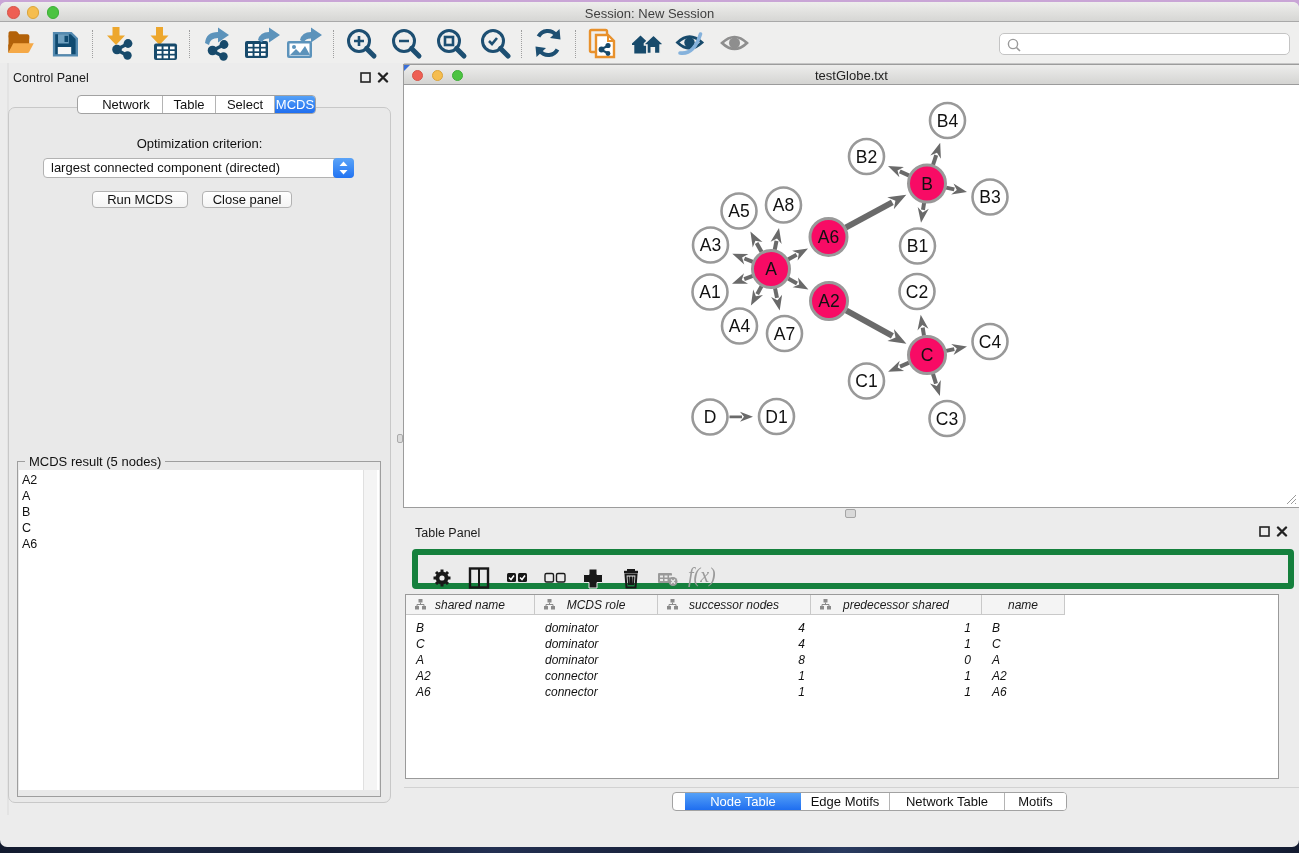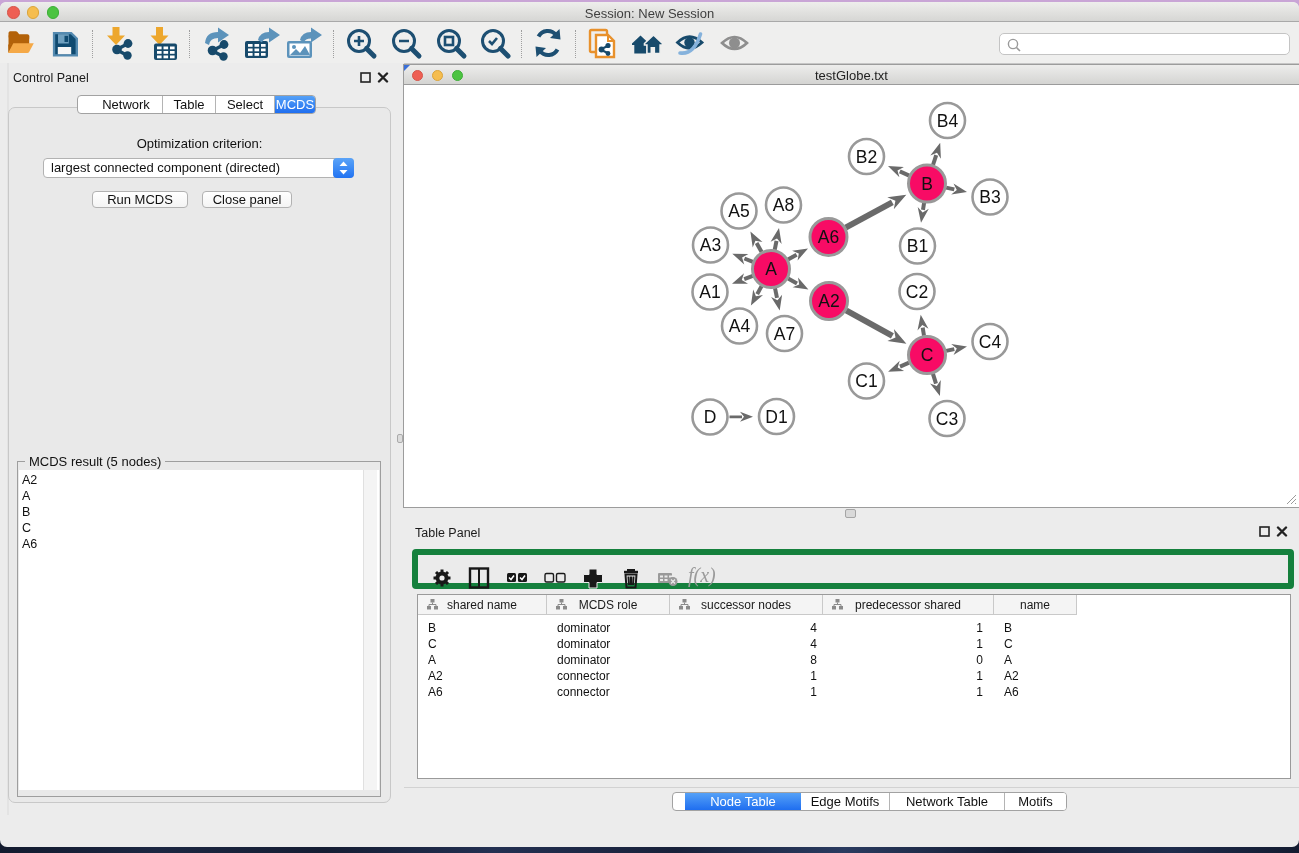--- a/index.html
+++ b/index.html
@@ -40,21 +40,21 @@
 #grip-l { left:397px; top:432px; width:6px; height:9px; background:#dcdcdc; border:1px solid #aaa; border-radius:2px; }
 #netwin { left:403px; top:62px; width:896px; height:444px; background:#fff; border:1px solid #9c9c9c; border-right:none; }
 #net-titlebar { left:0; top:0; width:895px; height:20px; background:linear-gradient(#ededec,#d4d4d2); border-bottom:1px solid #9b9b9b; }
 #net-titlebar .tl { position:absolute; width:11px; height:11px; border-radius:50%; top:4.5px; }
 #net-title { width:100%; text-align:center; top:3px; font-size:13px; color:#222; }
 #knob { left:845px; top:507px; width:11px; height:9px; background:#d9d9d9; border:1px solid #a5a5a5; border-radius:2px; }
 
 #tpanel { left:404px; top:518px; width:895px; height:295px; background:#ececec; }
 #tp-title { left:11px; top:6px; font-size:12.5px; color:#1b1b1b; }
 #tp-toolbar { left:8px; top:29px; width:882px; height:40px; background:#ebebeb; border:6px solid #15803d; border-radius:4px;padding-left:40px; }
-#tbl { left:13px; top:74px; width:874px; height:185px; background:#fff; border:1px solid #9a9a9a; }
+#tbl { left:1px; top:74px; width:874px; height:185px; background:#fff; border:1px solid #9a9a9a;font-style:italic; }
 #tbl-head { left:0; top:0; width:659px; height:20px; background:#f4f4f4; border-bottom:1px solid #c9c9c9; }
 .hcell { position:absolute; top:0; height:20px; border-right:1px solid #c9c9c9; font-size:12px; color:#1a1a1a; text-align:center; line-height:20px; }
 .trow { position:absolute; left:0; width:100%; height:16px; font-size:12px; color:#111; }
 .trow span { position:absolute; }
 #tbl-tabs { left:268px; top:272px; }
 
 #statusbar { left:0; top:813px; width:1299px; height:34px; background:#ececec; border-top:1px solid #c9c9c9; }
 #list-btn { left:9px; top:10px; width:28px; height:19px; background:#f4f4f4; border:1px solid #ababab; border-radius:2px; }
 #mem-btn { left:1215px; top:8px; width:73px; height:22px; background:#f8f8f8; border:1px solid #ababab; font-size:12px; color:#111; }
 svg text { font-family:"Liberation Sans", sans-serif; }

